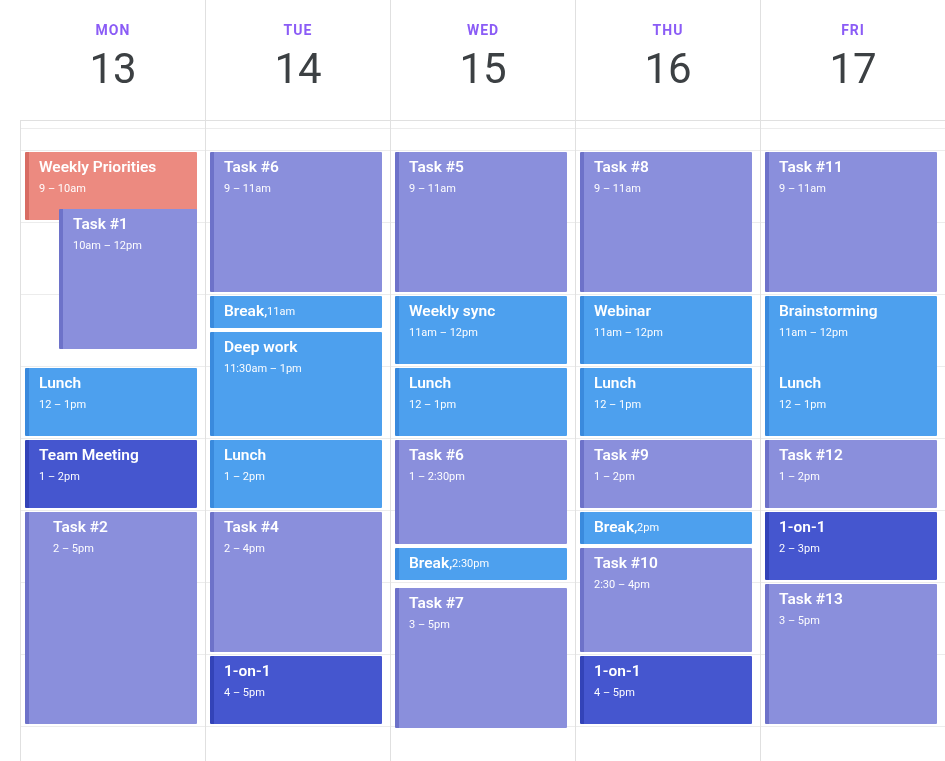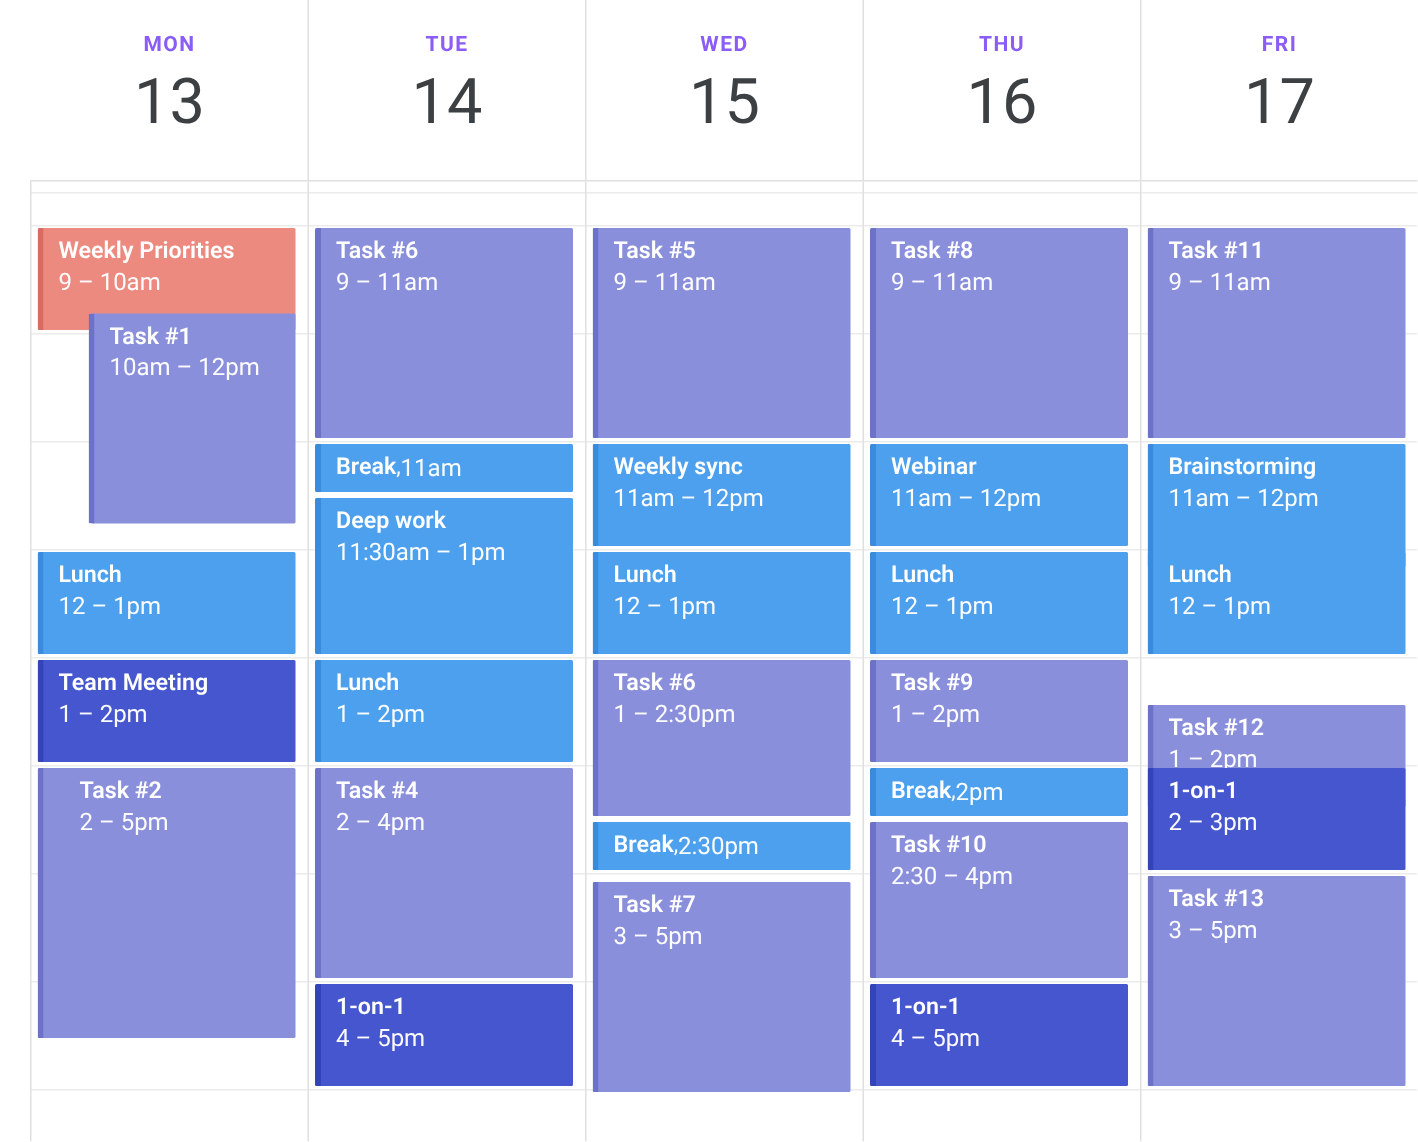--- a/index.html
+++ b/index.html
@@ -76,21 +76,21 @@
     line-height: 1.28;
     border-left: 4px solid rgba(0,0,0,0.18);
     cursor: pointer;
     font-size: 15px;
   }
   .event.compact { display:flex; align-items:center; padding-top:0; padding-bottom:0; }
   .event.compact .ev-title { font-weight:600; white-space: nowrap; }
   .event.compact .ev-sep { font-weight:400; }
   .event.compact .ev-time { font-weight:400; white-space: nowrap; }
   .ev-title { font-weight: 600; font-size: 15.5px; }
-  .ev-time { font-size: 16px; font-weight: 400; opacity: 0.98; }
+  .ev-time { font-size: 11px; font-weight: 400; opacity: 0.98; }
   .c-red    { background: #ec8a80; border-left-color:#d86c63; }
   .c-purple { background: #8a8fdc; border-left-color:#6d72c9; }
   .c-blue   { background: #4da0ee; border-left-color:#3a8add; }
   .c-navy   { background: #4556cf; border-left-color:#3343b8; }
 </style>
 </head>
 <body>
 
 <div class="calendar">
 
@@ -129,21 +129,21 @@
         <div class="hline" style="top: 532.8px;"></div>
         <div class="hline" style="top: 604.8px;"></div>
         <div class="hline" style="top: 7px;"></div>
       </div>
     <div class="columns" id="columns">
       <div class="day-col">
           <div class="event c-red" style="top: 30.8px; height: 68px;"><span class="ev-title">Weekly Priorities</span><br><span class="ev-time">9 – 10am</span></div>
           <div class="event c-purple" style="top: 88px; height: 140px; margin-left: 34px;"><span class="ev-title">Task #1</span><br><span class="ev-time">10am – 12pm</span></div>
           <div class="event c-blue" style="top: 246.8px; height: 68px;"><span class="ev-title">Lunch</span><br><span class="ev-time">12 – 1pm</span></div>
           <div class="event c-navy" style="top: 318.8px; height: 68px;"><span class="ev-title">Team Meeting</span><br><span class="ev-time">1 – 2pm</span></div>
-          <div class="event c-purple" style="top: 390.8px; height: 180px; padding-left: 24px;"><span class="ev-title">Task #2</span><br><span class="ev-time">2 – 5pm</span></div>
+          <div class="event c-purple" style="top: 390.8px; height: 212px; padding-left: 24px;"><span class="ev-title">Task #2</span><br><span class="ev-time">2 – 5pm</span></div>
         </div>
       <div class="day-col">
           <div class="event c-purple" style="top: 30.8px; height: 140px;"><span class="ev-title">Task #6</span><br><span class="ev-time">9 – 11am</span></div>
           <div class="event c-blue compact" style="top: 174.8px; height: 32px;">
             <span class="ev-title">Break</span>
             <span class="ev-sep">, </span>
             <span class="ev-time">11am</span>
           </div>
           <div class="event c-blue" style="top: 210.8px; height: 104px;"><span class="ev-title">Deep work</span><br><span class="ev-time">11:30am – 1pm</span></div>
           <div class="event c-blue" style="top: 318.8px; height: 68px;"><span class="ev-title">Lunch</span><br><span class="ev-time">1 – 2pm</span></div>
@@ -172,20 +172,20 @@
             <span class="ev-sep">, </span>
             <span class="ev-time">2pm</span>
           </div>
           <div class="event c-purple" style="top: 426.8px; height: 104px;"><span class="ev-title">Task #10</span><br><span class="ev-time">2:30 – 4pm</span></div>
           <div class="event c-navy" style="top: 534.8px; height: 68px;"><span class="ev-title">1-on-1</span><br><span class="ev-time">4 – 5pm</span></div>
         </div>
       <div class="day-col">
           <div class="event c-purple" style="top: 30.8px; height: 140px;"><span class="ev-title">Task #11</span><br><span class="ev-time">9 – 11am</span></div>
           <div class="event c-blue" style="top: 174.8px; height: 82px;"><span class="ev-title">Brainstorming</span><br><span class="ev-time">11am – 12pm</span></div>
           <div class="event c-blue" style="top: 246.8px; height: 68px;"><span class="ev-title">Lunch</span><br><span class="ev-time">12 – 1pm</span></div>
-          <div class="event c-purple" style="top: 318.8px; height: 68px; margin-top: 30px;"><span class="ev-title">Task #12</span><br><span class="ev-time">1 – 2pm</span></div>
+          <div class="event c-purple" style="top: 318.8px; height: 68px;"><span class="ev-title">Task #12</span><br><span class="ev-time">1 – 2pm</span></div>
           <div class="event c-navy" style="top: 390.8px; height: 68px;"><span class="ev-title">1-on-1</span><br><span class="ev-time">2 – 3pm</span></div>
           <div class="event c-purple" style="top: 462.8px; height: 140px;"><span class="ev-title">Task #13</span><br><span class="ev-time">3 – 5pm</span></div>
         </div>
     </div>
   </div>
 
 </div>
 
 </body></html>

